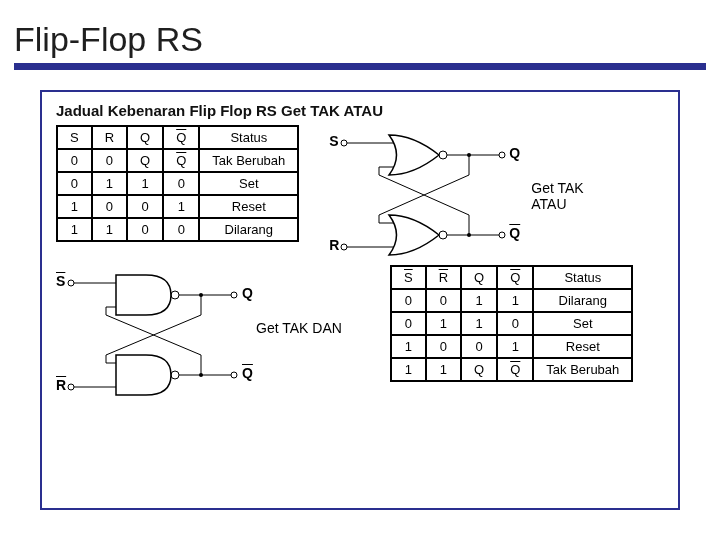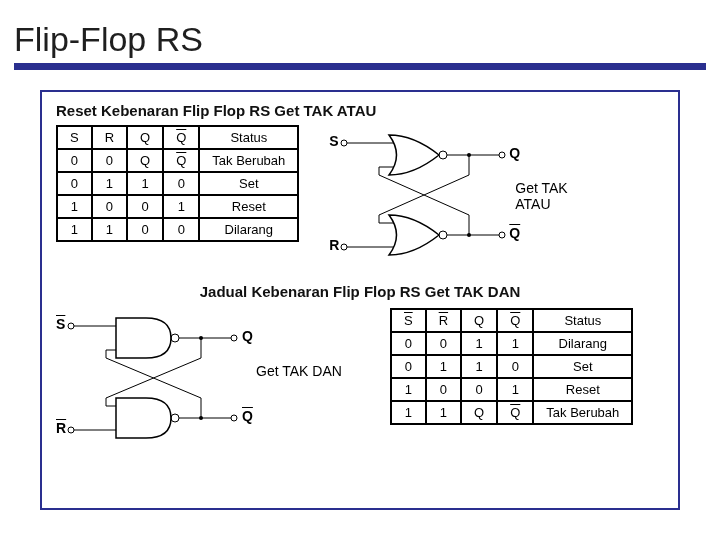--- a/index.html
+++ b/index.html
@@ -82,21 +82,21 @@
 </head>
 <body>
 
 <div class="title-bar">
   <div class="title">Flip-Flop RS</div>
   <hr class="hr-thick">
 </div>
 
 <div class="slide-inner">
 
-  <div class="subhead">Reset Kebenaran Flip Flop RS Get TAK ATAU</div>
+  <div class="subhead">Jadual Kebenaran Flip Flop RS Get TAK ATAU</div>
 
   <div class="top-row">
     <table class="truth">
       <tbody>
           <tr>
         <th>S</th>
         <th>R</th>
         <th>Q</th>
         <th><span class="qbar">Q</span></th>
         <th>Status</th>
@@ -159,25 +159,24 @@
         <line x1="140" y1="90" x2="50" y2="50" stroke="#000"></line>
         <line x1="50" y1="50" x2="50" y2="42" stroke="#000"></line>
         <line x1="50" y1="42" x2="65" y2="42" stroke="#000"></line>
         <circle cx="140" cy="30" r="2" fill="#000"></circle>
           <circle cx="140" cy="110" r="2" fill="#000"></circle>
       </svg>
       <span class="diag-label" style="position:absolute;left:0;top:8px;font-weight:bold">S</span>
       <span class="diag-label" style="position:absolute;left:0;top:112px;font-weight:bold">R</span>
       <span class="diag-label" style="position:absolute;left:180px;top:20px;font-weight:bold">Q</span>
       <span class="diag-label qbar" style="position:absolute;left:180px;top:100px;font-weight:bold">Q</span>
-      <span class="caption-right" style="left:186px;top:55px">Get TAK ATAU</span>
+      <span class="caption-right" style="left:202px;top:55px">Get TAK ATAU</span>
     </div>
   </div>
 
-  <div class="subhead2">Jadual Kebenaran Flip Flop RS Get TAK DAN</div>
 
   <div class="bot-row">
 
     <div class="diagram" style="margin-left:0;position:relative;">
       <svg width="220" height="140">
 
         <path d="M60 10 L90 10 Q115 10 115 30 Q115 50 90 50 L60 50 Z" fill="none" stroke="#000" stroke-width="1.5"></path>
         <circle cx="119" cy="30" r="4" fill="none" stroke="#000"></circle>
 
         <path d="M60 90 L90 90 Q115 90 115 110 Q115 130 90 130 L60 130 Z" fill="none" stroke="#000" stroke-width="1.5"></path>

